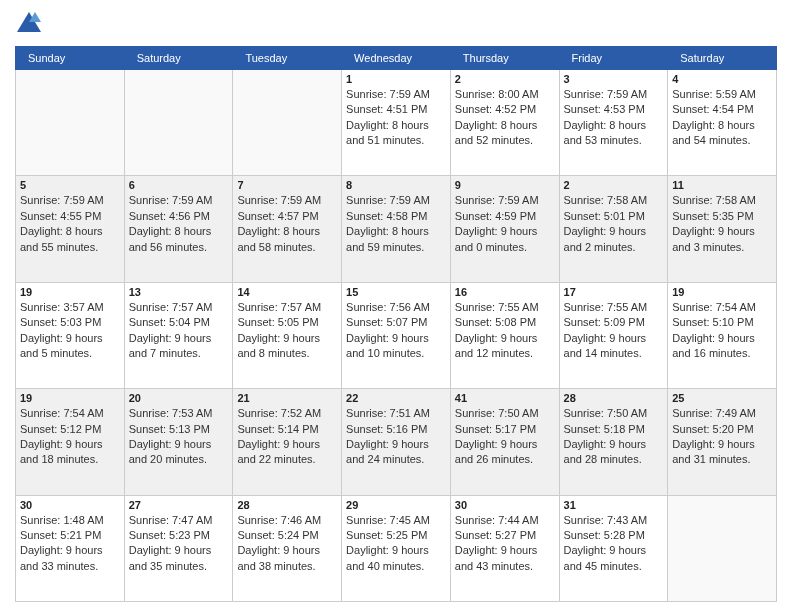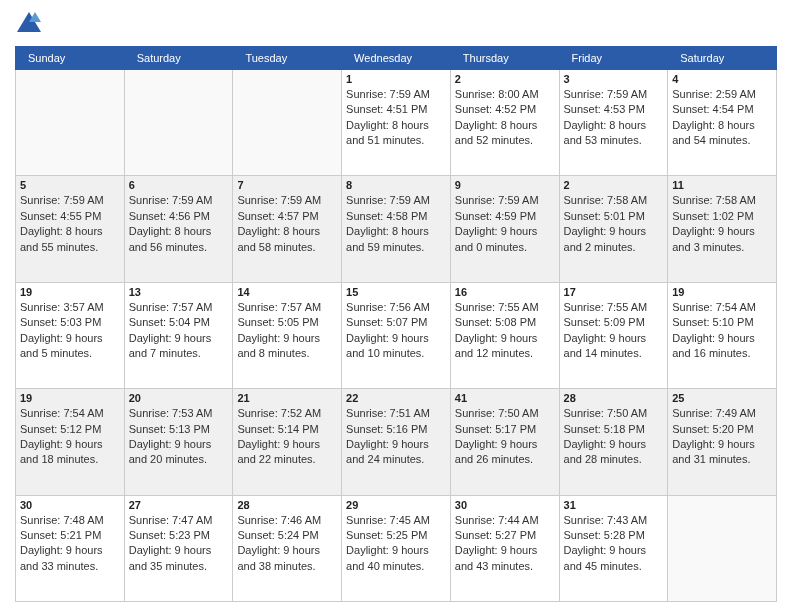--- a/index.html
+++ b/index.html
@@ -153,21 +153,21 @@
 Daylight: 8 hours and 52 minutes.</div>
           </td>
           <td>
             <span class="day-num">3</span>
             <div class="day-info">Sunrise: 7:59 AM
 Sunset: 4:53 PM
 Daylight: 8 hours and 53 minutes.</div>
           </td>
           <td>
             <span class="day-num">4</span>
-            <div class="day-info">Sunrise: 2:59 AM
+            <div class="day-info">Sunrise: 5:59 AM
 Sunset: 4:54 PM
 Daylight: 8 hours and 54 minutes.</div>
           </td>
         </tr>
         <tr class="row-shaded">
           <td>
             <span class="day-num">5</span>
             <div class="day-info">Sunrise: 7:59 AM
 Sunset: 4:55 PM
 Daylight: 8 hours and 55 minutes.</div>
@@ -198,21 +198,21 @@
           </td>
           <td>
             <span class="day-num">2</span>
             <div class="day-info">Sunrise: 7:58 AM
 Sunset: 5:01 PM
 Daylight: 9 hours and 2 minutes.</div>
           </td>
           <td>
             <span class="day-num">11</span>
             <div class="day-info">Sunrise: 7:58 AM
-Sunset: 1:02 PM
+Sunset: 5:35 PM
 Daylight: 9 hours and 3 minutes.</div>
           </td>
         </tr>
         <tr>
           <td>
             <span class="day-num">19</span>
             <div class="day-info">Sunrise: 3:57 AM
 Sunset: 5:03 PM
 Daylight: 9 hours and 5 minutes.</div>
           </td>
@@ -293,21 +293,21 @@
           <td>
             <span class="day-num">25</span>
             <div class="day-info">Sunrise: 7:49 AM
 Sunset: 5:20 PM
 Daylight: 9 hours and 31 minutes.</div>
           </td>
         </tr>
         <tr>
           <td>
             <span class="day-num">30</span>
-            <div class="day-info">Sunrise: 7:48 AM
+            <div class="day-info">Sunrise: 1:48 AM
 Sunset: 5:21 PM
 Daylight: 9 hours and 33 minutes.</div>
           </td>
           <td>
             <span class="day-num">27</span>
             <div class="day-info">Sunrise: 7:47 AM
 Sunset: 5:23 PM
 Daylight: 9 hours and 35 minutes.</div>
           </td>
           <td>

